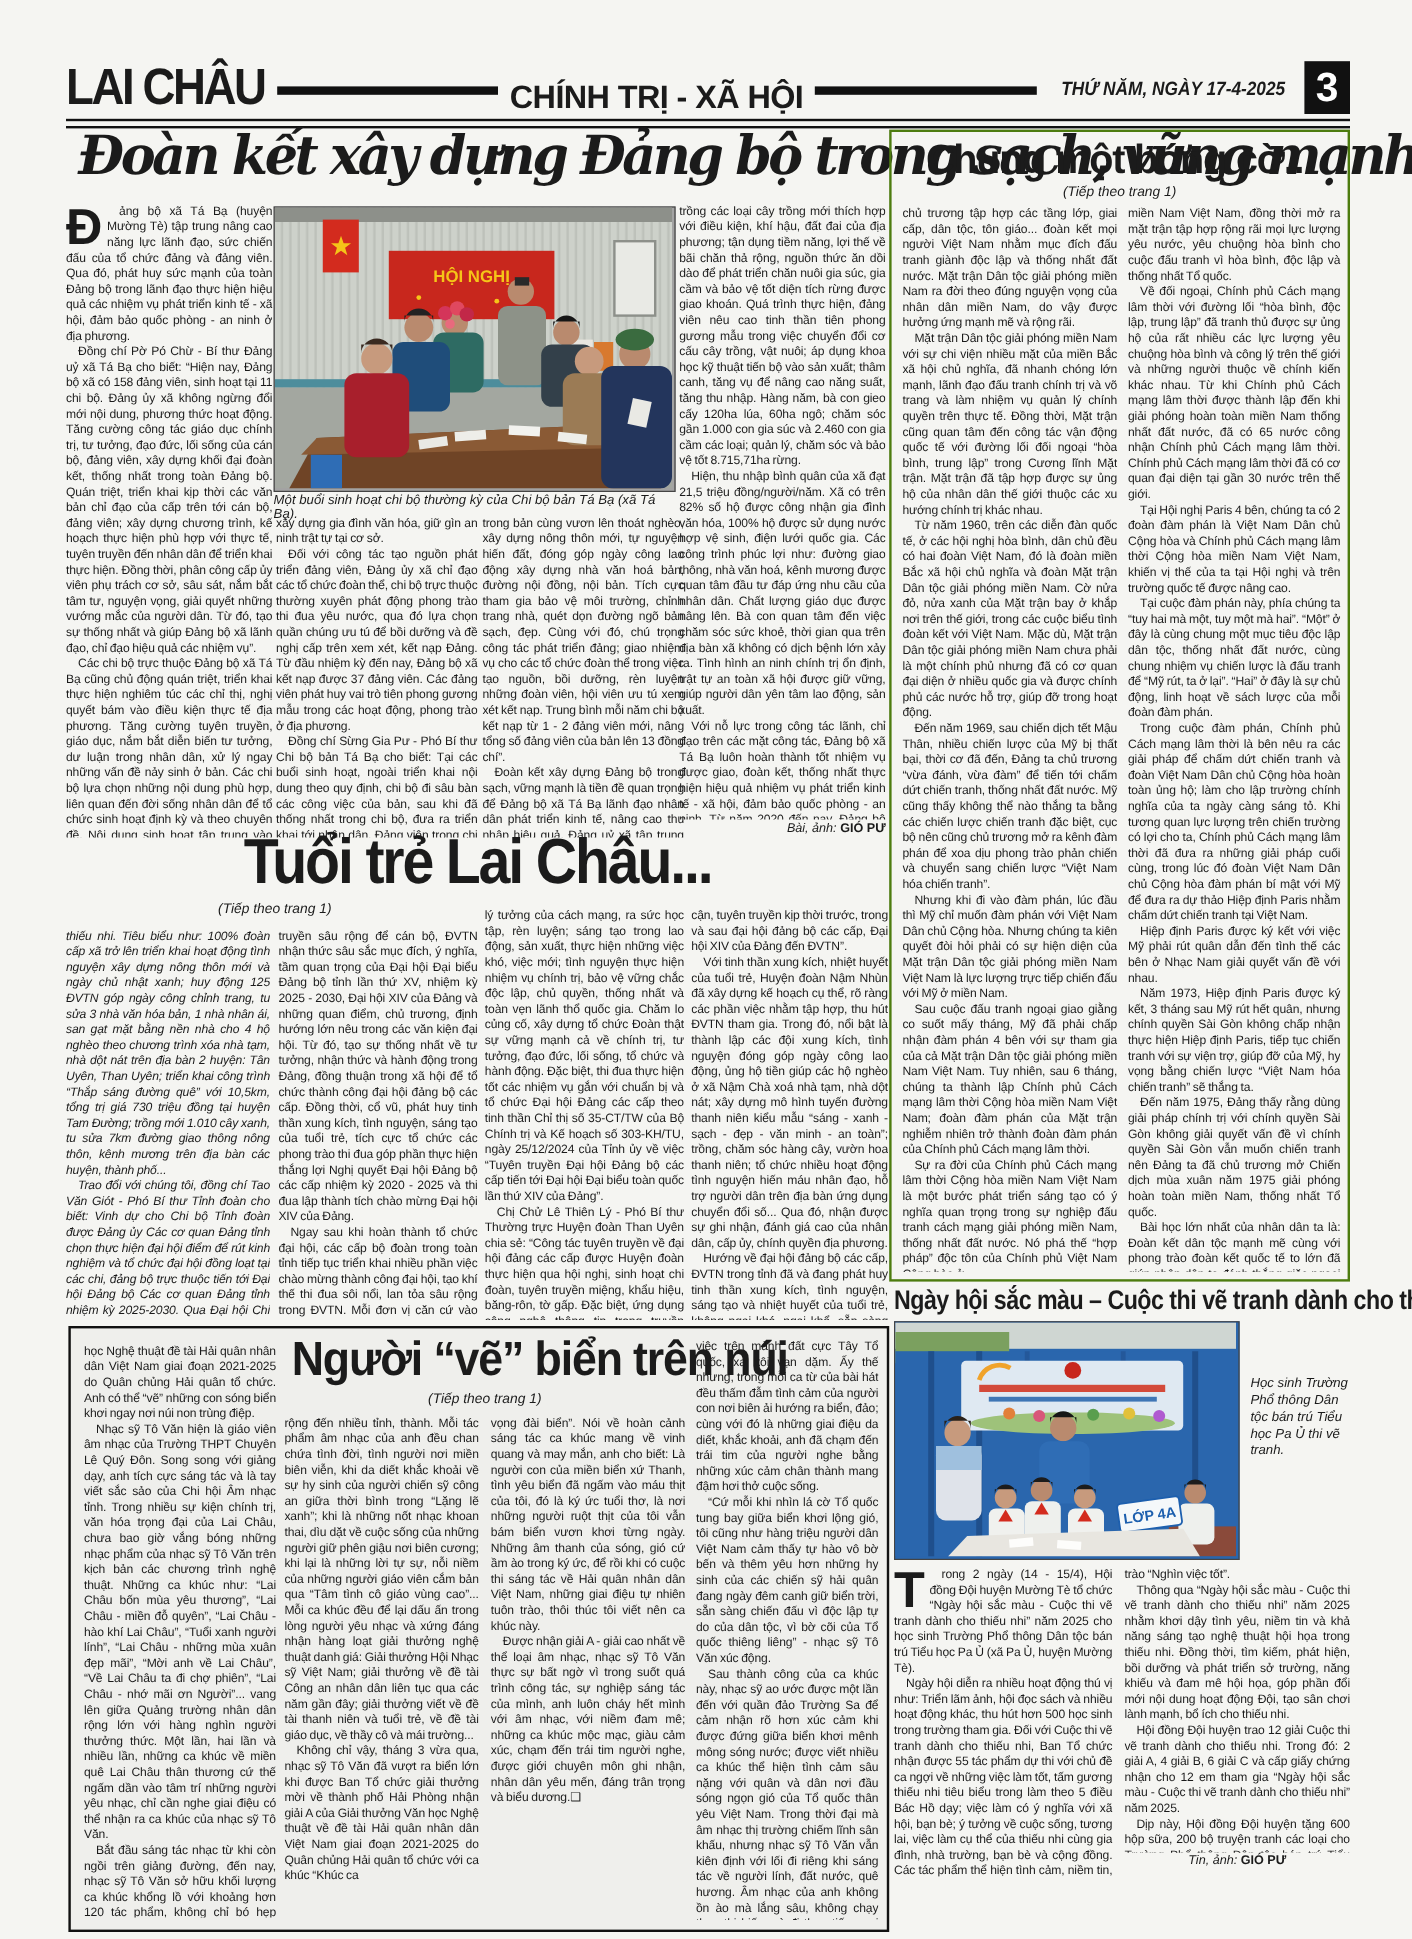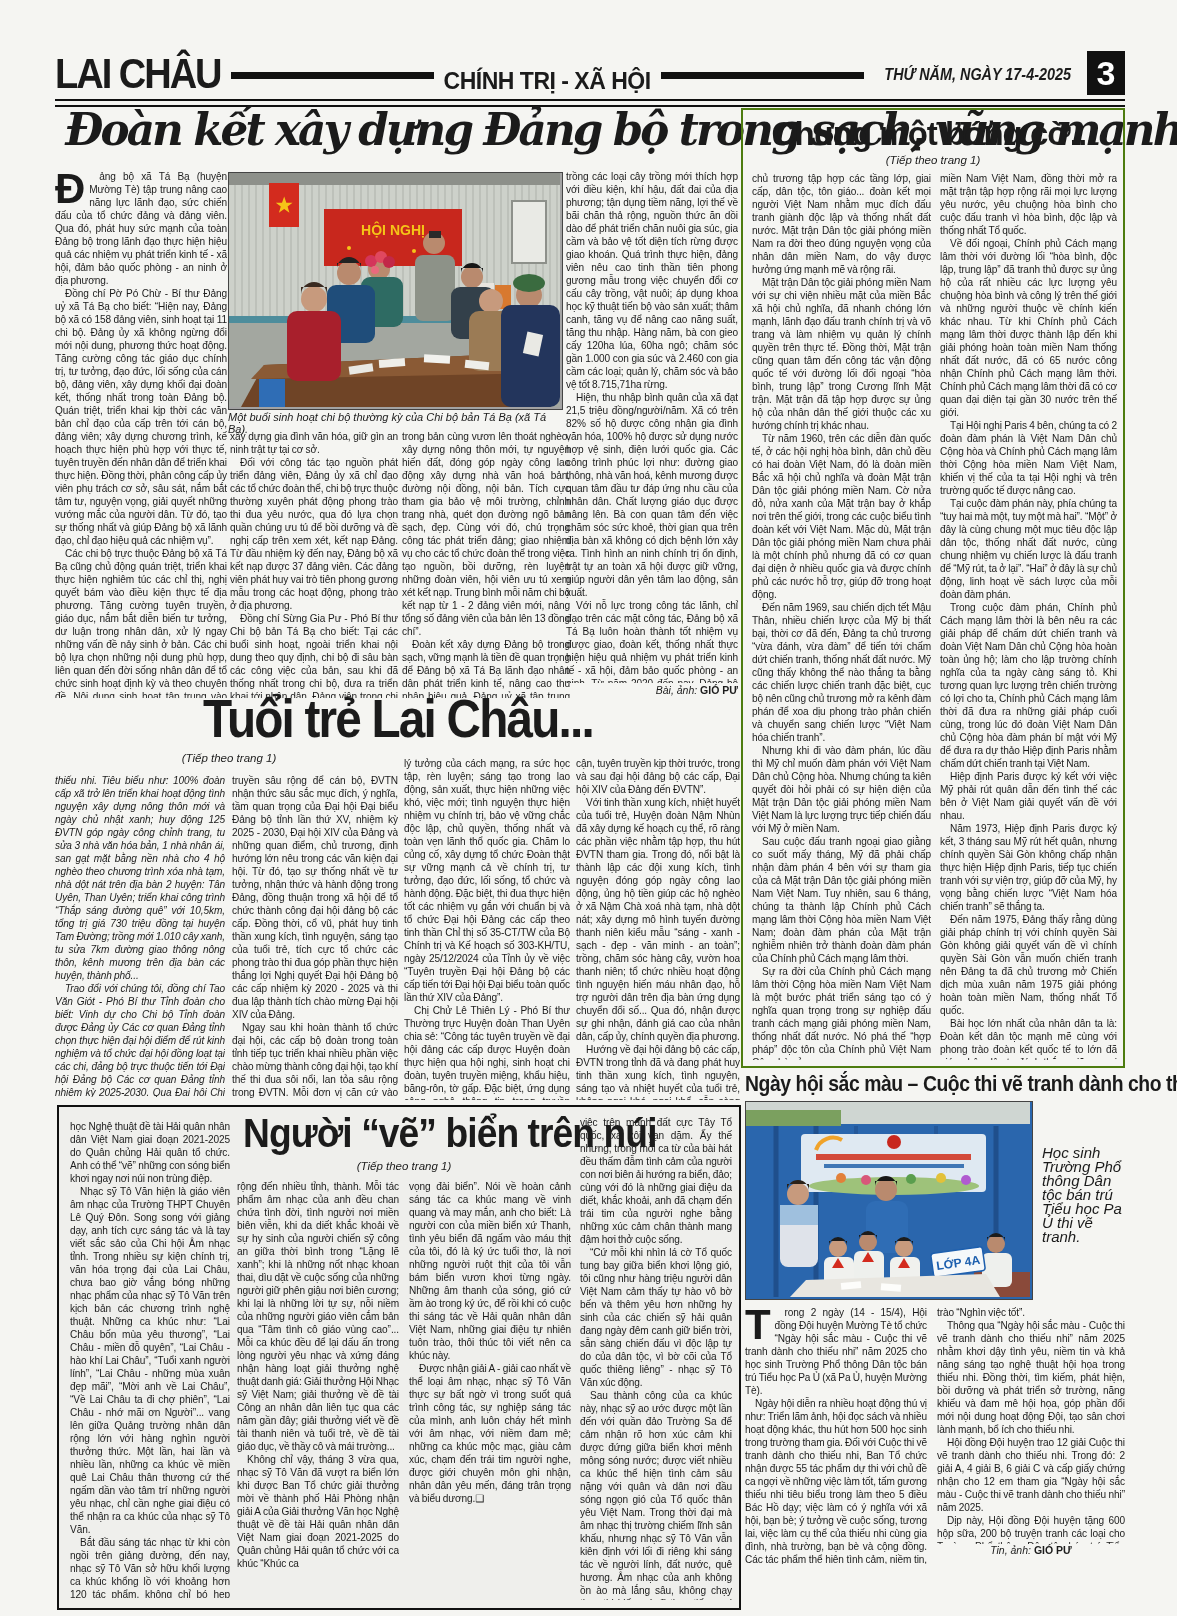--- a/index.html
+++ b/index.html
@@ -2,21 +2,21 @@
 <html><head>
 <meta charset="utf-8">
 <style>
   html,body{margin:0;padding:0;background:#ffffff;}
   #page{position:relative;width:1177px;height:1616px;background:#f5f5f2;color:#1b1b1b;
         font-family:"Liberation Sans",sans-serif;overflow:hidden;}
   
   #masthead{position:absolute;left:55px;top:50px;width:1070px;height:46px;display:flex;align-items:center;}
   #brand{font-size:38px;font-weight:bold;letter-spacing:-2px;transform:scaleY(1.12);white-space:nowrap;}
   .bar{flex:1;height:7px;background:#111;margin:4px 10px 0 10px;}
-  #section-title{font-size:23px;font-weight:bold;letter-spacing:-0.5px;white-space:nowrap;margin-top:16px;}
+  #section-title{font-size:27px;font-weight:bold;letter-spacing:-0.5px;white-space:nowrap;margin-top:16px;}
   #date{font-size:16px;font-weight:bold;font-style:italic;white-space:nowrap;margin-top:4px;transform:scaleX(.9);}
   #pagebox{width:38px;height:44px;background:#111;color:#fff;font-size:34px;font-weight:bold;
            display:flex;align-items:center;justify-content:center;margin-left:6px;flex:0 0 auto;}
   #double-rule{position:absolute;left:55px;top:99px;width:1070px;height:4px;
                border-top:2px solid #111;border-bottom:2px solid #111;}
   
   #main-headline{position:absolute;left:55px;top:103px;width:686px;height:64px;text-align:center;
     font-family:"DejaVu Serif",serif;font-style:italic;font-weight:bold;font-size:45px;
     letter-spacing:-3px;white-space:nowrap;transform:scaleX(.97);}
   .cont-note{font-style:italic;font-size:11.5px;text-align:center;}
@@ -59,21 +59,21 @@
               letter-spacing:-1px;white-space:nowrap;transform:scaleX(.93);}
   #s-cont{position:absolute;left:172px;top:53px;width:346px;}
   #s-col1{left:11px;top:13px;width:160px;height:478px;}
   #s-col2{left:178px;top:73px;width:162px;height:420px;}
   #s-col3{left:350px;top:73px;width:162px;height:420px;}
   #s-col4{left:521px;top:9px;width:152px;height:484px;}
   
   #k-headline{position:absolute;left:745px;top:1071px;width:380px;font-size:22.5px;font-weight:bold;
               white-space:nowrap;transform:scaleX(.86);transform-origin:left center;letter-spacing:-0.5px;}
   #photo2{position:absolute;left:745px;top:1101px;width:286px;height:197px;border:1px solid #444;background:#2a66ad;}
-  #photo2-caption{position:absolute;left:1042px;top:1146px;width:84px;font-size:15px;font-style:italic;line-height:14px;}
+  #photo2-caption{position:absolute;left:1042px;top:1146px;width:84px;font-size:11px;font-style:italic;line-height:14px;}
   #k-col1{left:745px;top:1306px;width:182px;height:258px;}
   #k-col2{left:937px;top:1306px;width:188px;height:238px;}
   #k-byline{left:937px;top:1544px;width:188px;text-align:center;}
 </style>
 </head>
 <body>
 
 <div id="page">
 
   <div id="masthead">
@@ -208,21 +208,21 @@
           <p>Sự ra đời của Chính phủ Cách mạng lâm thời Cộng hòa miền Nam Việt Nam là một bước phát triển sáng tạo có ý nghĩa quan trọng trong sự nghiệp đấu tranh cách mạng giải phóng miền Nam, thống nhất đất nước. Nó phá thế “hợp pháp” độc tôn của Chính phủ Việt Nam Cộng hòa ở</p>
         </div>
     </div>
     <div class="col" id="f-col2" data-first-flush="">
       <div class="paras">
           <p>miền Nam Việt Nam, đồng thời mở ra mặt trận tập hợp rộng rãi mọi lực lượng yêu nước, yêu chuộng hòa bình cho cuộc đấu tranh vì hòa bình, độc lập và thống nhất Tổ quốc.</p>
           <p>Về đối ngoại, Chính phủ Cách mạng lâm thời với đường lối “hòa bình, độc lập, trung lập” đã tranh thủ được sự ủng hộ của rất nhiều các lực lượng yêu chuộng hòa bình và công lý trên thế giới và những người thuộc về chính kiến khác nhau. Từ khi Chính phủ Cách mạng lâm thời được thành lập đến khi giải phóng hoàn toàn miền Nam thống nhất đất nước, đã có 65 nước công nhận Chính phủ Cách mạng lâm thời. Chính phủ Cách mạng lâm thời đã có cơ quan đại diện tại gần 30 nước trên thế giới.</p>
           <p>Tại Hội nghị Paris 4 bên, chúng ta có 2 đoàn đàm phán là Việt Nam Dân chủ Cộng hòa và Chính phủ Cách mạng lâm thời Cộng hòa miền Nam Việt Nam, khiến vị thế của ta tại Hội nghị và trên trường quốc tế được nâng cao.</p>
           <p>Tại cuộc đàm phán này, phía chúng ta “tuy hai mà một, tuy một mà hai”. “Một” ở đây là cùng chung một mục tiêu độc lập dân tộc, thống nhất đất nước, cùng chung nhiệm vụ chiến lược là đấu tranh để “Mỹ rút, ta ở lại”. “Hai” ở đây là sự chủ động, linh hoạt về sách lược của mỗi đoàn đàm phán.</p>
           <p>Trong cuộc đàm phán, Chính phủ Cách mạng lâm thời là bên nêu ra các giải pháp để chấm dứt chiến tranh và đoàn Việt Nam Dân chủ Cộng hòa hoàn toàn ủng hộ; làm cho lập trường chính nghĩa của ta ngày càng sáng tỏ. Khi tương quan lực lượng trên chiến trường có lợi cho ta, Chính phủ Cách mạng lâm thời đã đưa ra những giải pháp cuối cùng, trong lúc đó đoàn Việt Nam Dân chủ Cộng hòa đàm phán bí mật với Mỹ để đưa ra dự thảo Hiệp định Paris nhằm chấm dứt chiến tranh tại Việt Nam.</p>
-          <p>Hiệp định Paris được ký kết với việc Mỹ phải rút quân dẫn đến tình thế các bên ở Việt Nam giải quyết vấn đề với nhau.</p>
+          <p>Hiệp định Paris được ký kết với việc Mỹ phải rút quân dẫn đến tình thế các bên ở Nhạc Nam giải quyết vấn đề với nhau.</p>
           <p>Năm 1973, Hiệp định Paris được ký kết, 3 tháng sau Mỹ rút hết quân, nhưng chính quyền Sài Gòn không chấp nhận thực hiện Hiệp định Paris, tiếp tục chiến tranh với sự viện trợ, giúp đỡ của Mỹ, hy vọng bằng chiến lược “Việt Nam hóa chiến tranh” sẽ thắng ta.</p>
           <p>Đến năm 1975, Đảng thấy rằng dùng giải pháp chính trị với chính quyền Sài Gòn không giải quyết vấn đề vì chính quyền Sài Gòn vẫn muốn chiến tranh nên Đảng ta đã chủ trương mở Chiến dịch mùa xuân năm 1975 giải phóng hoàn toàn miền Nam, thống nhất Tổ quốc.</p>
           <p>Bài học lớn nhất của nhân dân ta là: Đoàn kết dân tộc mạnh mẽ cùng với phong trào đoàn kết quốc tế to lớn đã giúp nhân dân ta đánh thắng giặc ngoại xâm, bất kể là đế quốc hay thực dân. Có đoàn kết dân tộc mạnh mẽ mới có thể có phong trào quốc tế rộng lớn và đi đến được thắng lợi cuối cùng.❑</p>
         </div>
     </div>
   </div>
 
   <div id="y-headline">Tuổi trẻ Lai Châu...</div>
   <div id="y-cont" class="cont-note">(Tiếp theo trang 1)</div>
   <div class="col" id="y-col1" data-first-flush="">

